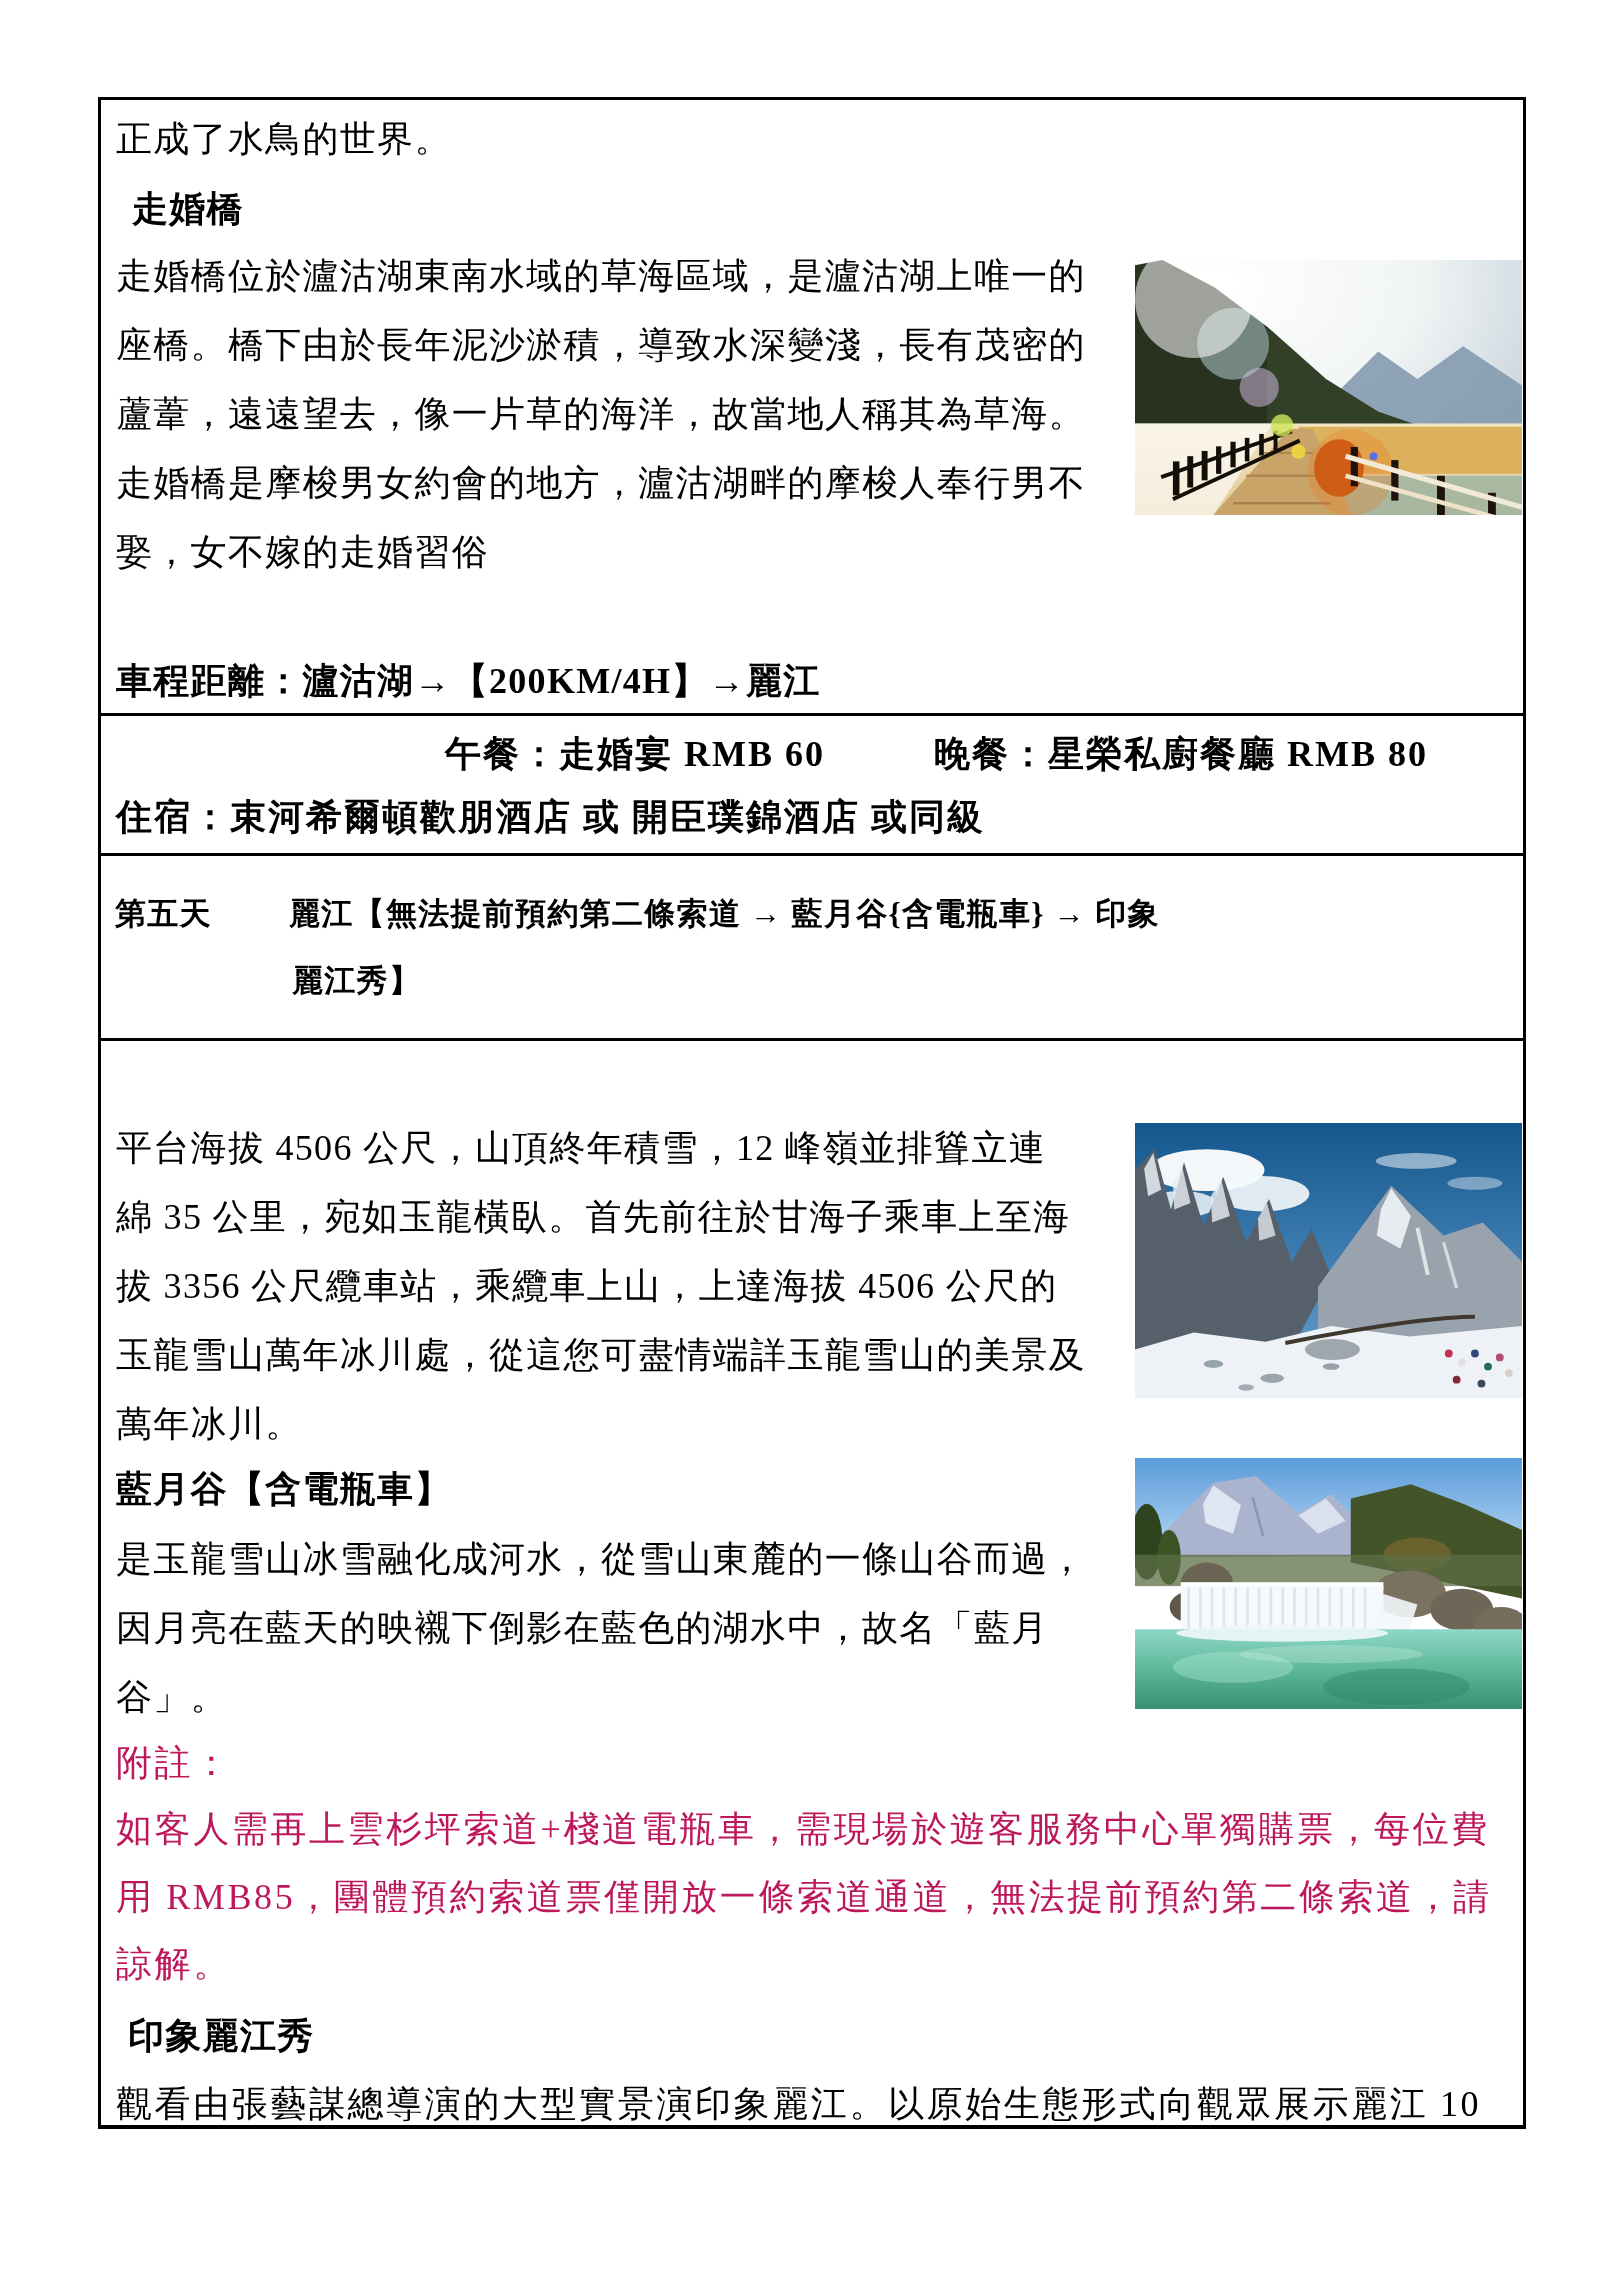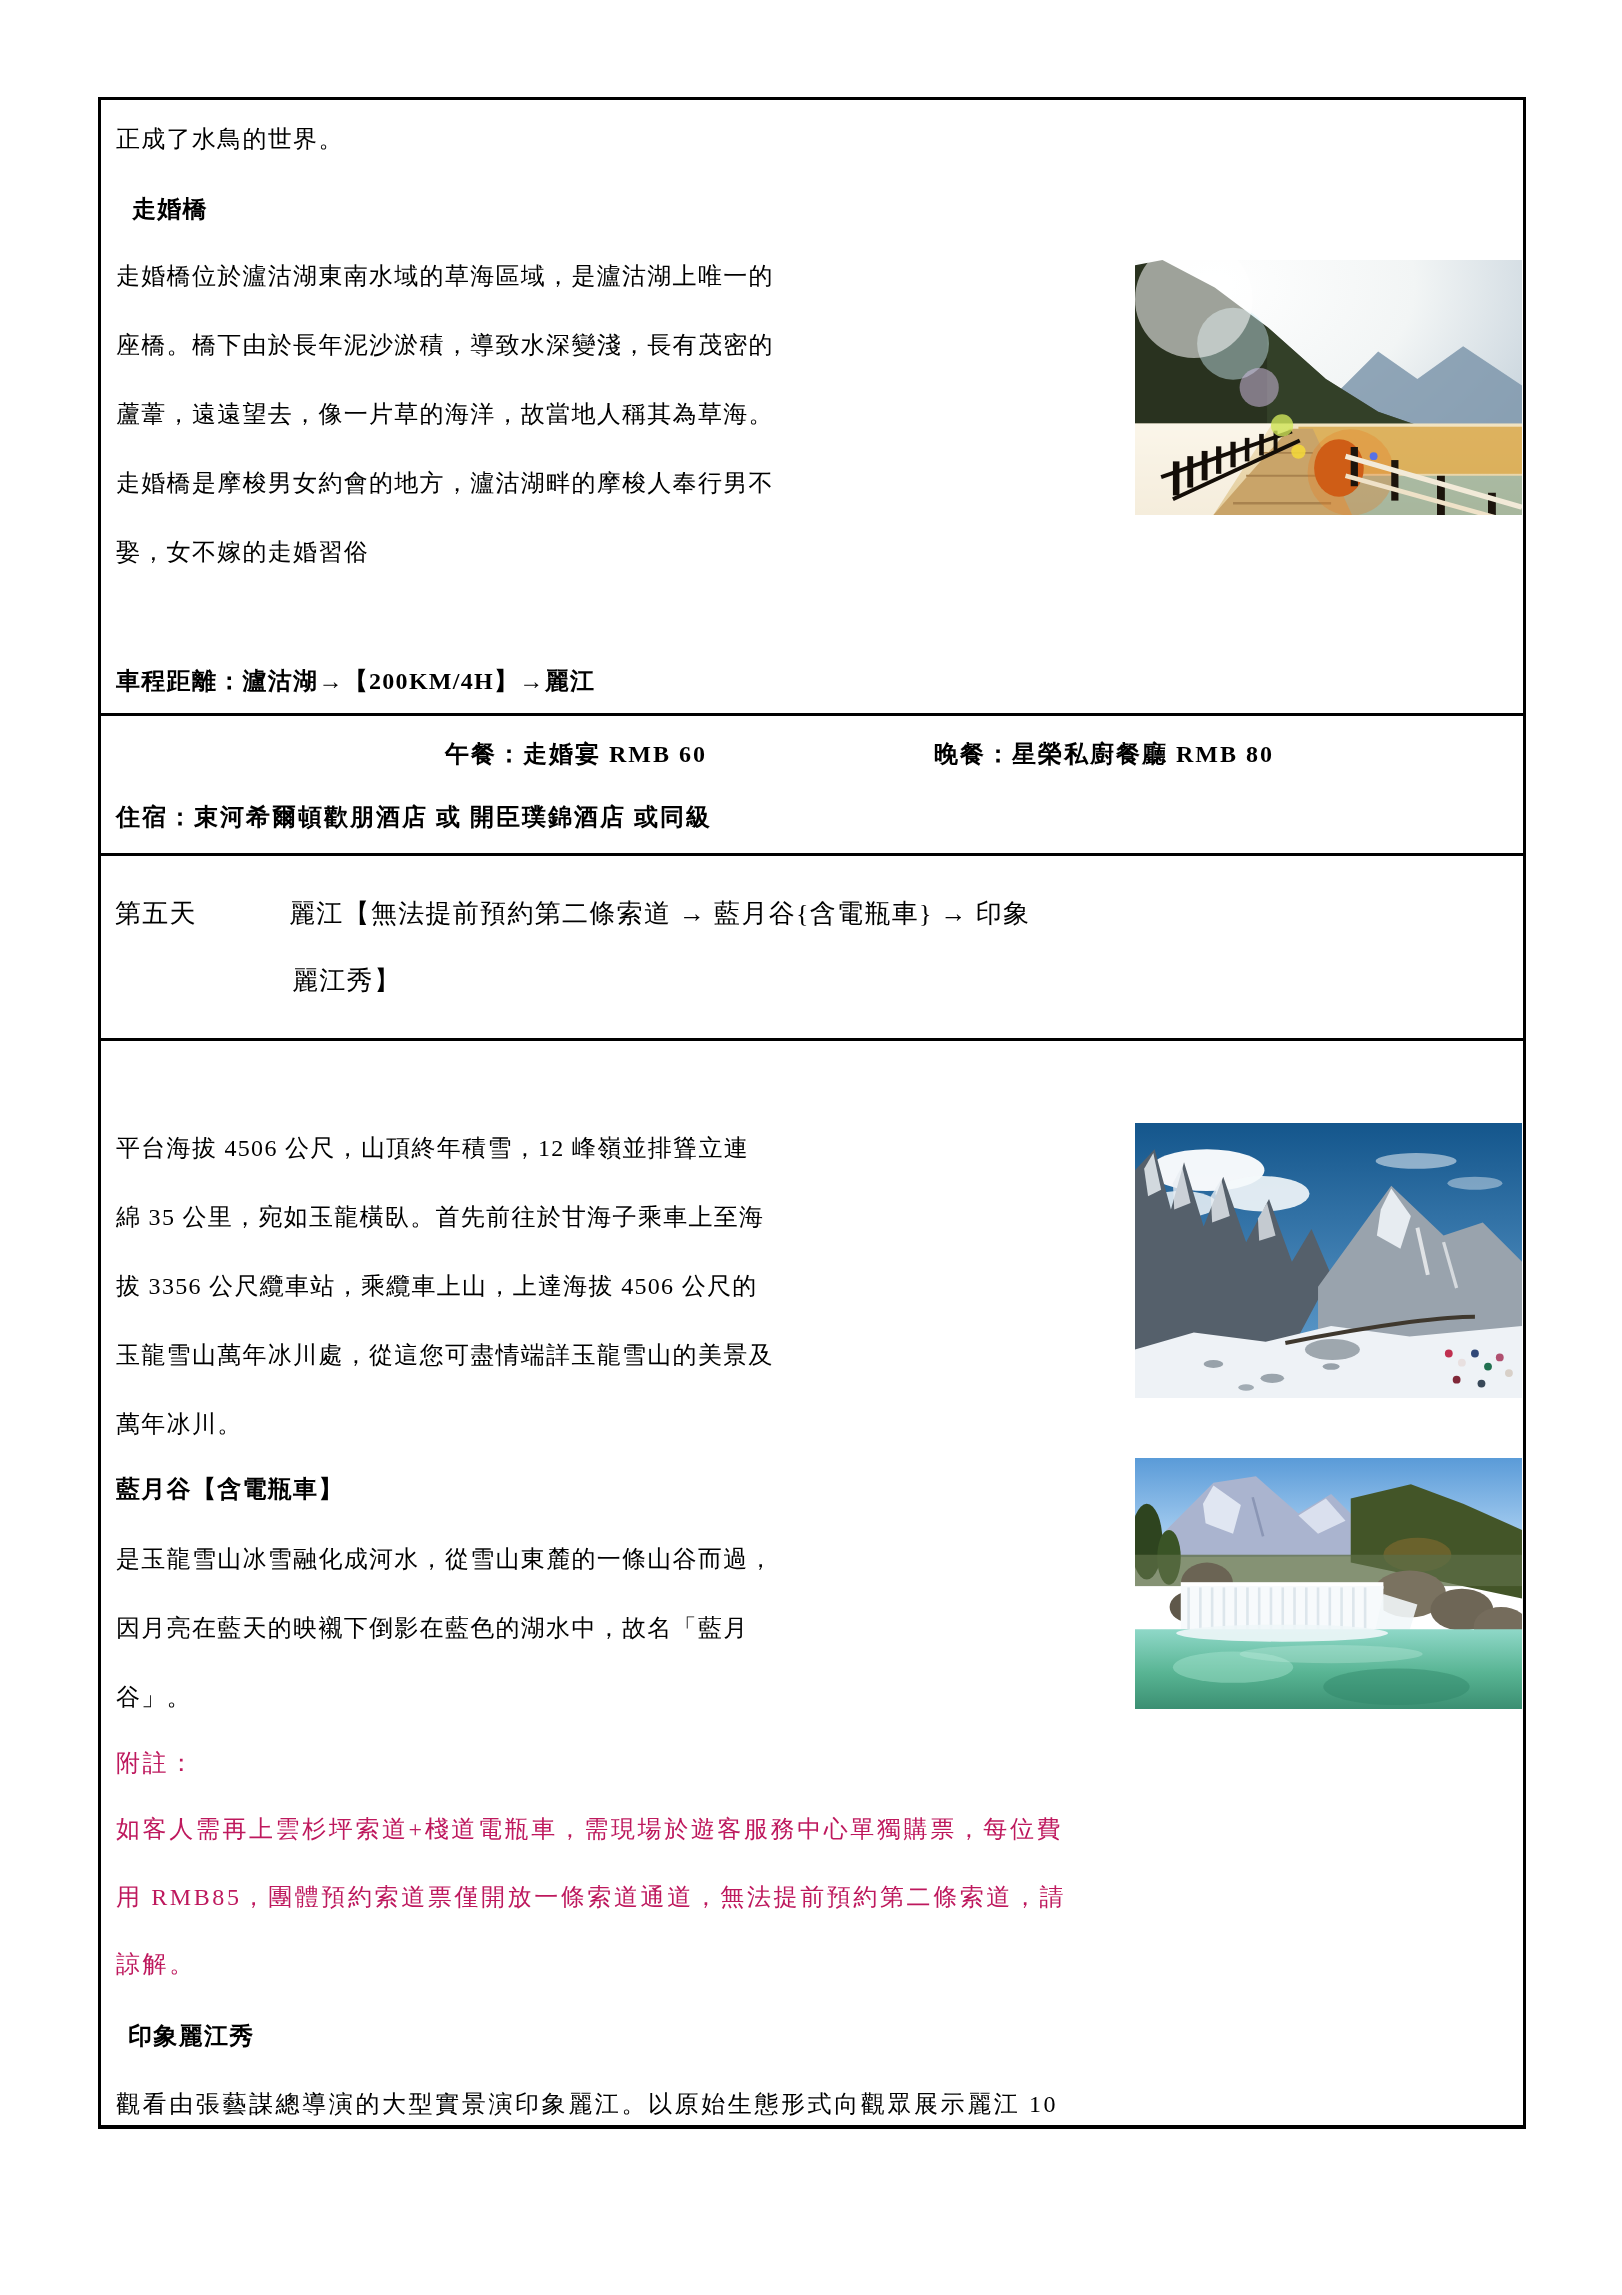--- a/index.html
+++ b/index.html
@@ -1,21 +1,21 @@
 <!DOCTYPE html>
 <html style="font-size:10.5px"><head>
 <meta charset="utf-8">
 <style>
   html,body{margin:0;padding:0;background:#ffffff;}
   body{width:1622px;height:2295px;font-family:"Liberation Serif","DejaVu Serif",serif;color:#000;}
   .page{position:relative;width:1622px;height:2295px;background:#fff;overflow:hidden;}
   .abs{position:absolute;}
-  .txt{font-size:24px;line-height:69px;letter-spacing:1.3px;white-space:pre-line;}
+  .txt{font-size:36px;line-height:69px;letter-spacing:1.3px;white-space:pre-line;}
   .b{font-weight:bold;}
-  .day{font-size:26px;line-height:69px;letter-spacing:1.3px;font-weight:normal;white-space:pre-line;}
+  .day{font-size:31px;line-height:69px;letter-spacing:1.3px;font-weight:bold;white-space:pre-line;}
   .red{color:#be185d;letter-spacing:2.6px;}
   .red.body{line-height:68px;}
   .wide{letter-spacing:2.6px;}
   .meal{letter-spacing:2px;}
   .hline{background:#000;height:3.3px;}
   .vline{background:#000;width:2.6px;}
   .photo{overflow:hidden;background:#fff;}
   .photo svg{display:block;width:100%;height:100%;}
 </style>
 </head>

